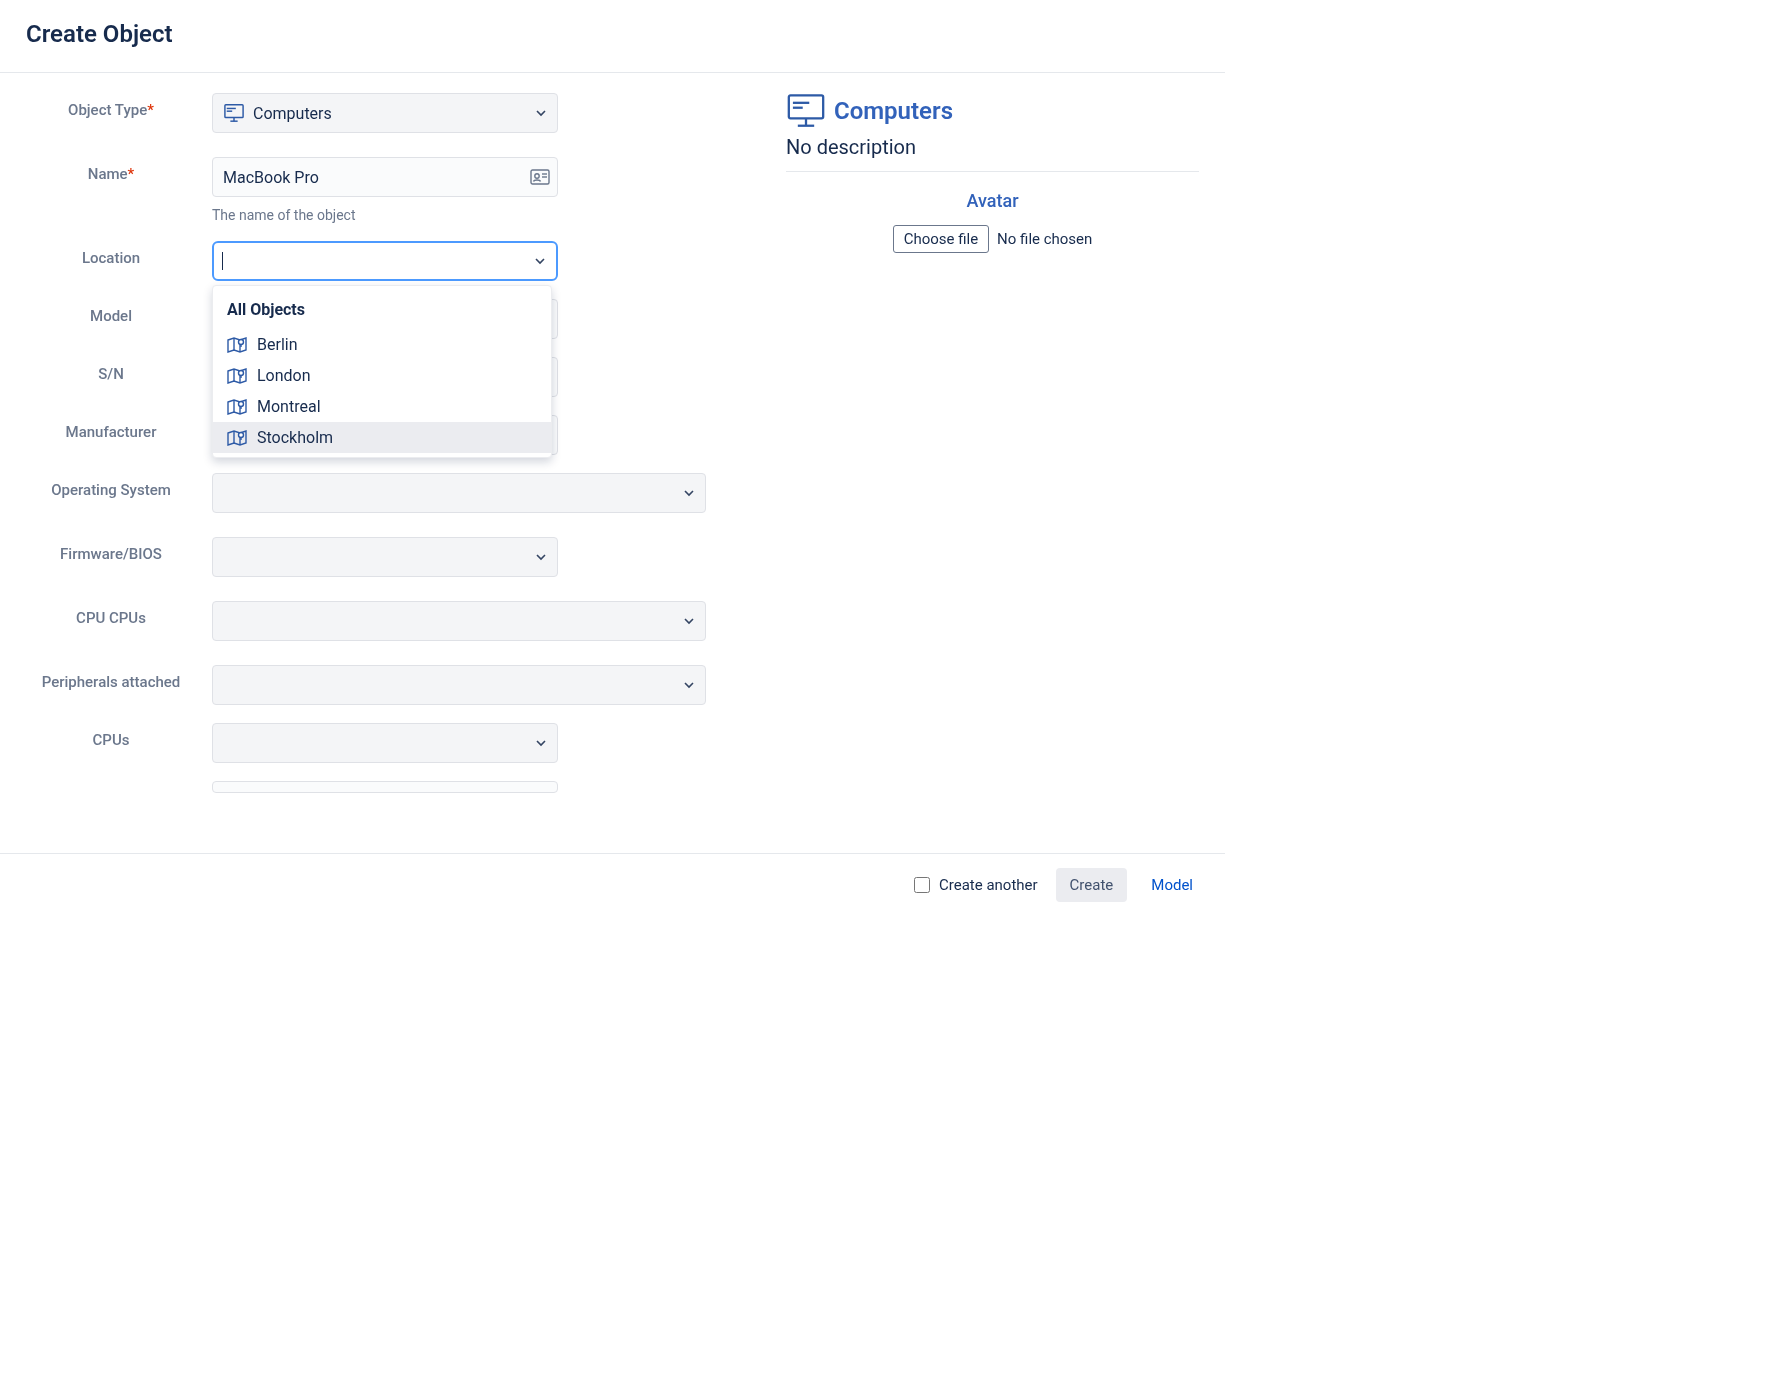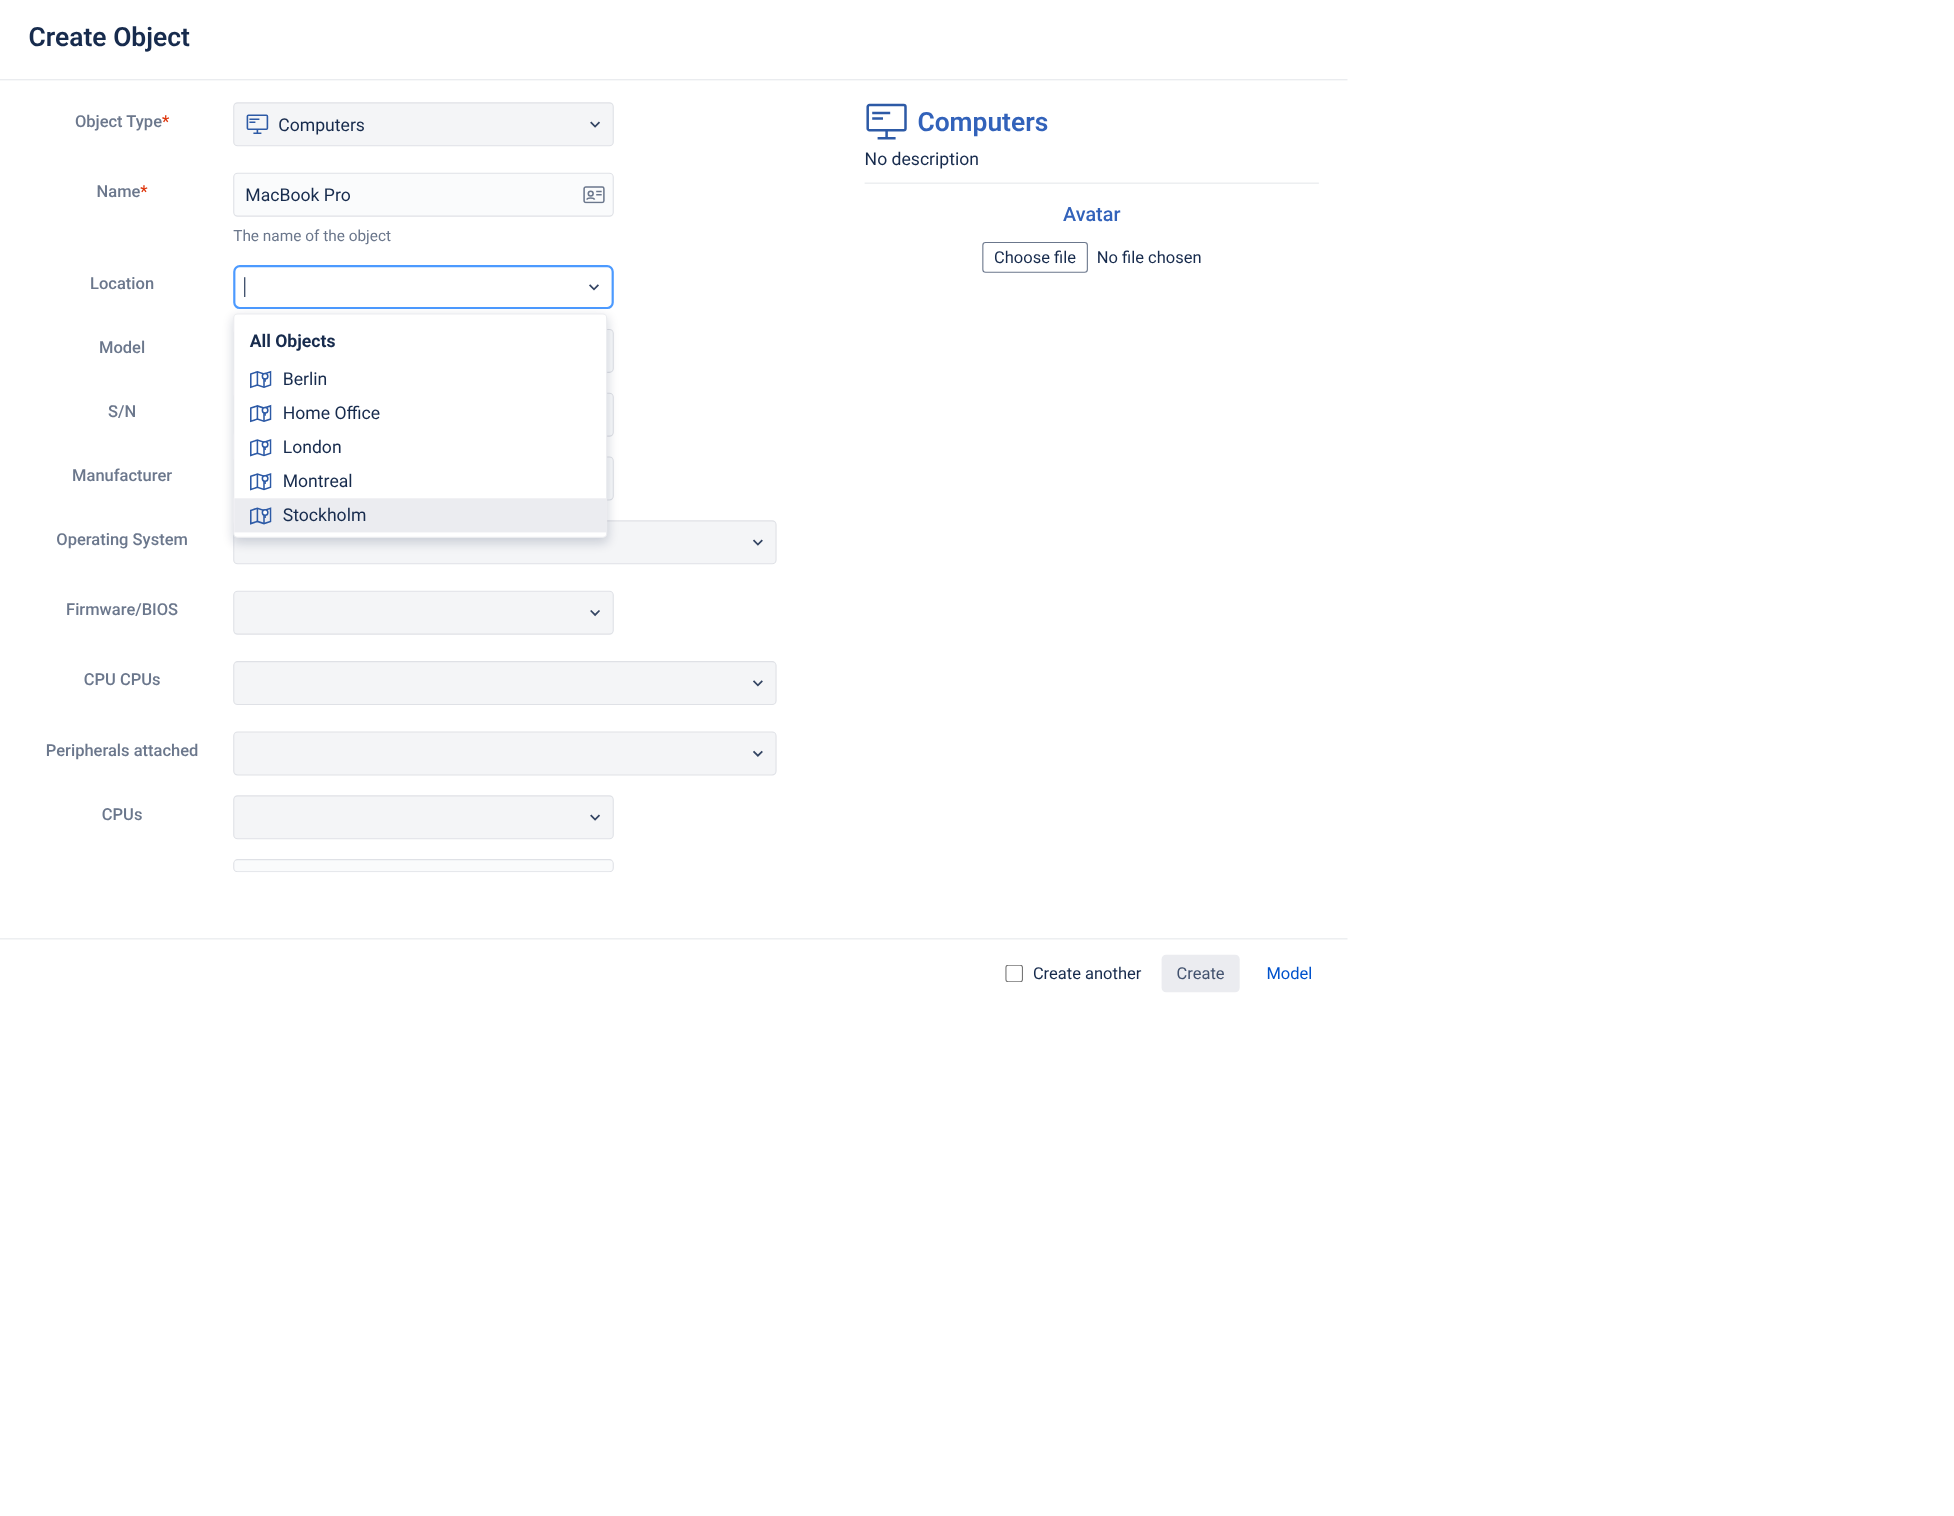--- a/index.html
+++ b/index.html
@@ -169,21 +169,21 @@
   }
   .ot-icon {
     color: #2D5AA6;
   }
   .ot-title {
     font-size: 24px;
     font-weight: 600;
     color: #3262ba;
   }
   .ot-desc {
-    font-size: 16px;
+    font-size: 20px;
     color: #172B4D;
     margin-bottom: 12px;
   }
   .right-col hr {
     border: none;
     border-top: 1px solid #e5e8ec;
     margin: 12px 0 18px 0;
   }
   .avatar-label {
     text-align: center;
@@ -334,32 +334,20 @@
                   <span class="loc-icon">
                     <svg width="20" height="18" viewBox="0 0 20 18" fill="none" stroke="#2D5AA6" stroke-width="1.4">
                       <path d="M1 4 L7 2 L13 4 L19 2 L19 14 L13 16 L7 14 L1 16 Z"></path>
                       <path d="M7 2 L7 14"></path>
                       <path d="M13 4 L13 16"></path>
                       <circle cx="14" cy="6" r="2.5" fill="#fff"></circle>
                       <path d="M14 8.5 L14 11"></path>
                     </svg>
                   </span>
                   <span>Berlin</span>
-                </div>
-                <div class="dropdown-option">
-                  <span class="loc-icon">
-                    <svg width="20" height="18" viewBox="0 0 20 18" fill="none" stroke="#2D5AA6" stroke-width="1.4">
-                      <path d="M1 4 L7 2 L13 4 L19 2 L19 14 L13 16 L7 14 L1 16 Z"></path>
-                      <path d="M7 2 L7 14"></path>
-                      <path d="M13 4 L13 16"></path>
-                      <circle cx="14" cy="6" r="2.5" fill="#fff"></circle>
-                      <path d="M14 8.5 L14 11"></path>
-                    </svg>
-                  </span>
-                  <span>Home Office</span>
                 </div>
                 <div class="dropdown-option">
                   <span class="loc-icon">
                     <svg width="20" height="18" viewBox="0 0 20 18" fill="none" stroke="#2D5AA6" stroke-width="1.4">
                       <path d="M1 4 L7 2 L13 4 L19 2 L19 14 L13 16 L7 14 L1 16 Z"></path>
                       <path d="M7 2 L7 14"></path>
                       <path d="M13 4 L13 16"></path>
                       <circle cx="14" cy="6" r="2.5" fill="#fff"></circle>
                       <path d="M14 8.5 L14 11"></path>
                     </svg>

